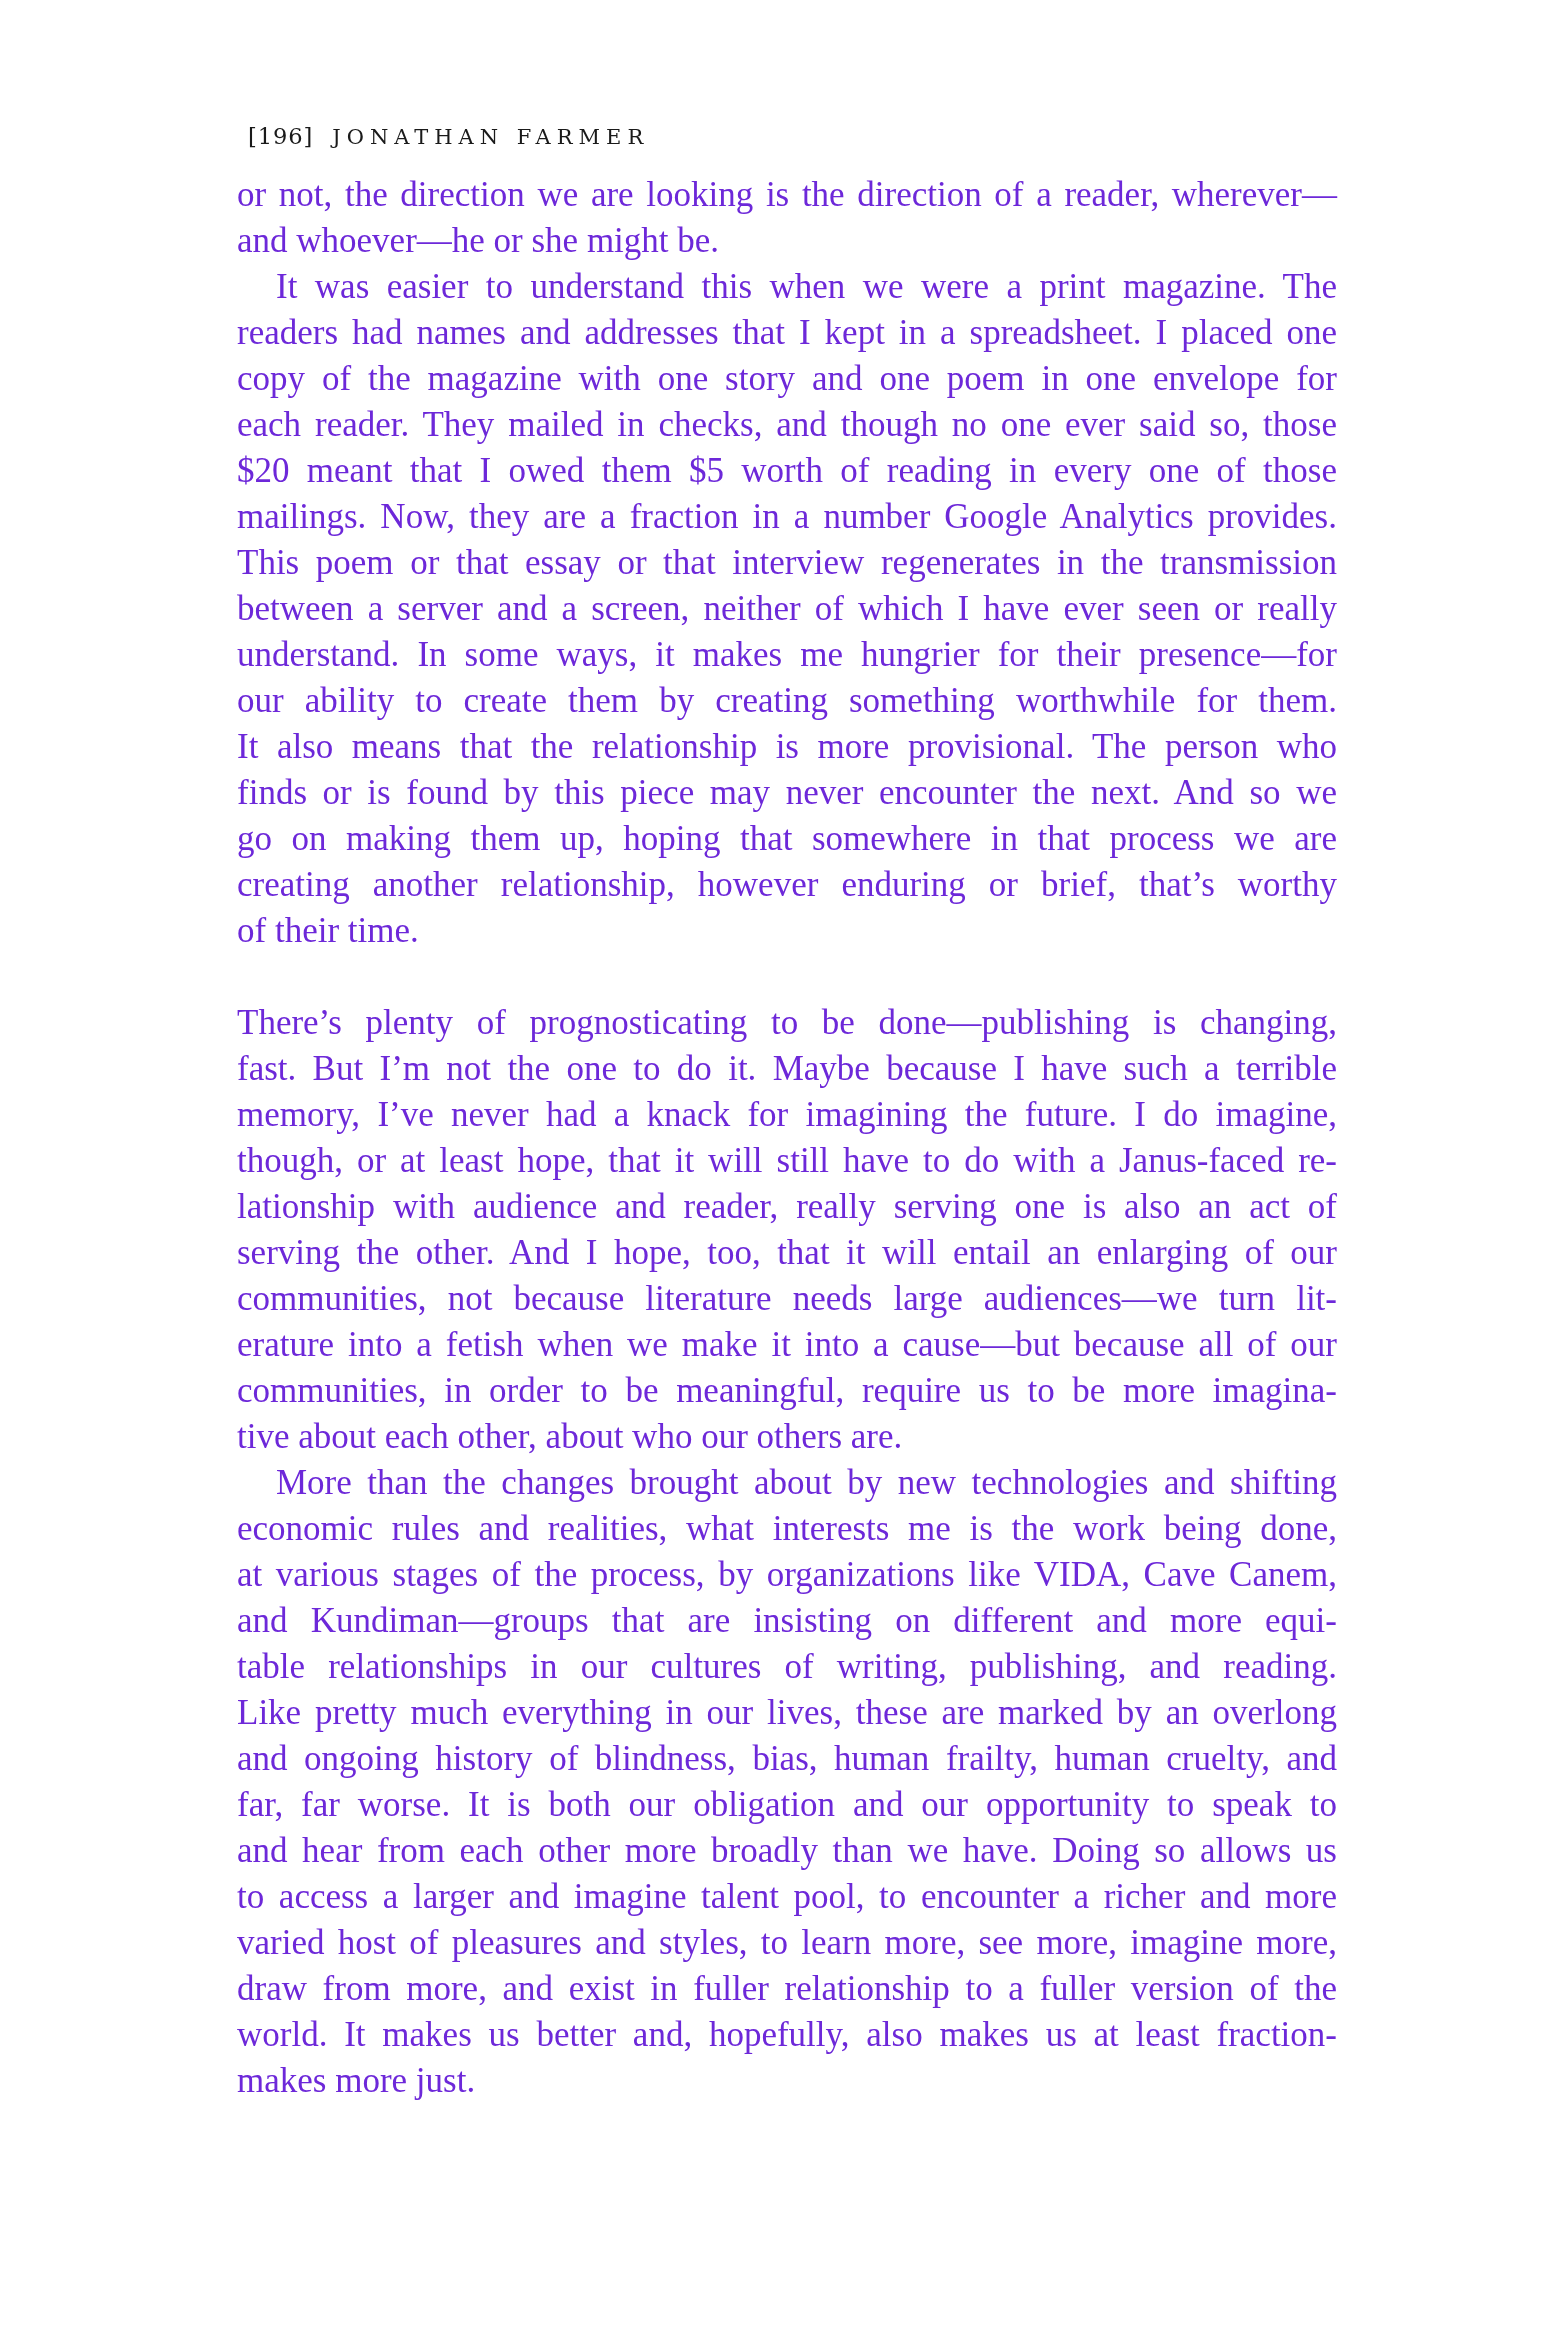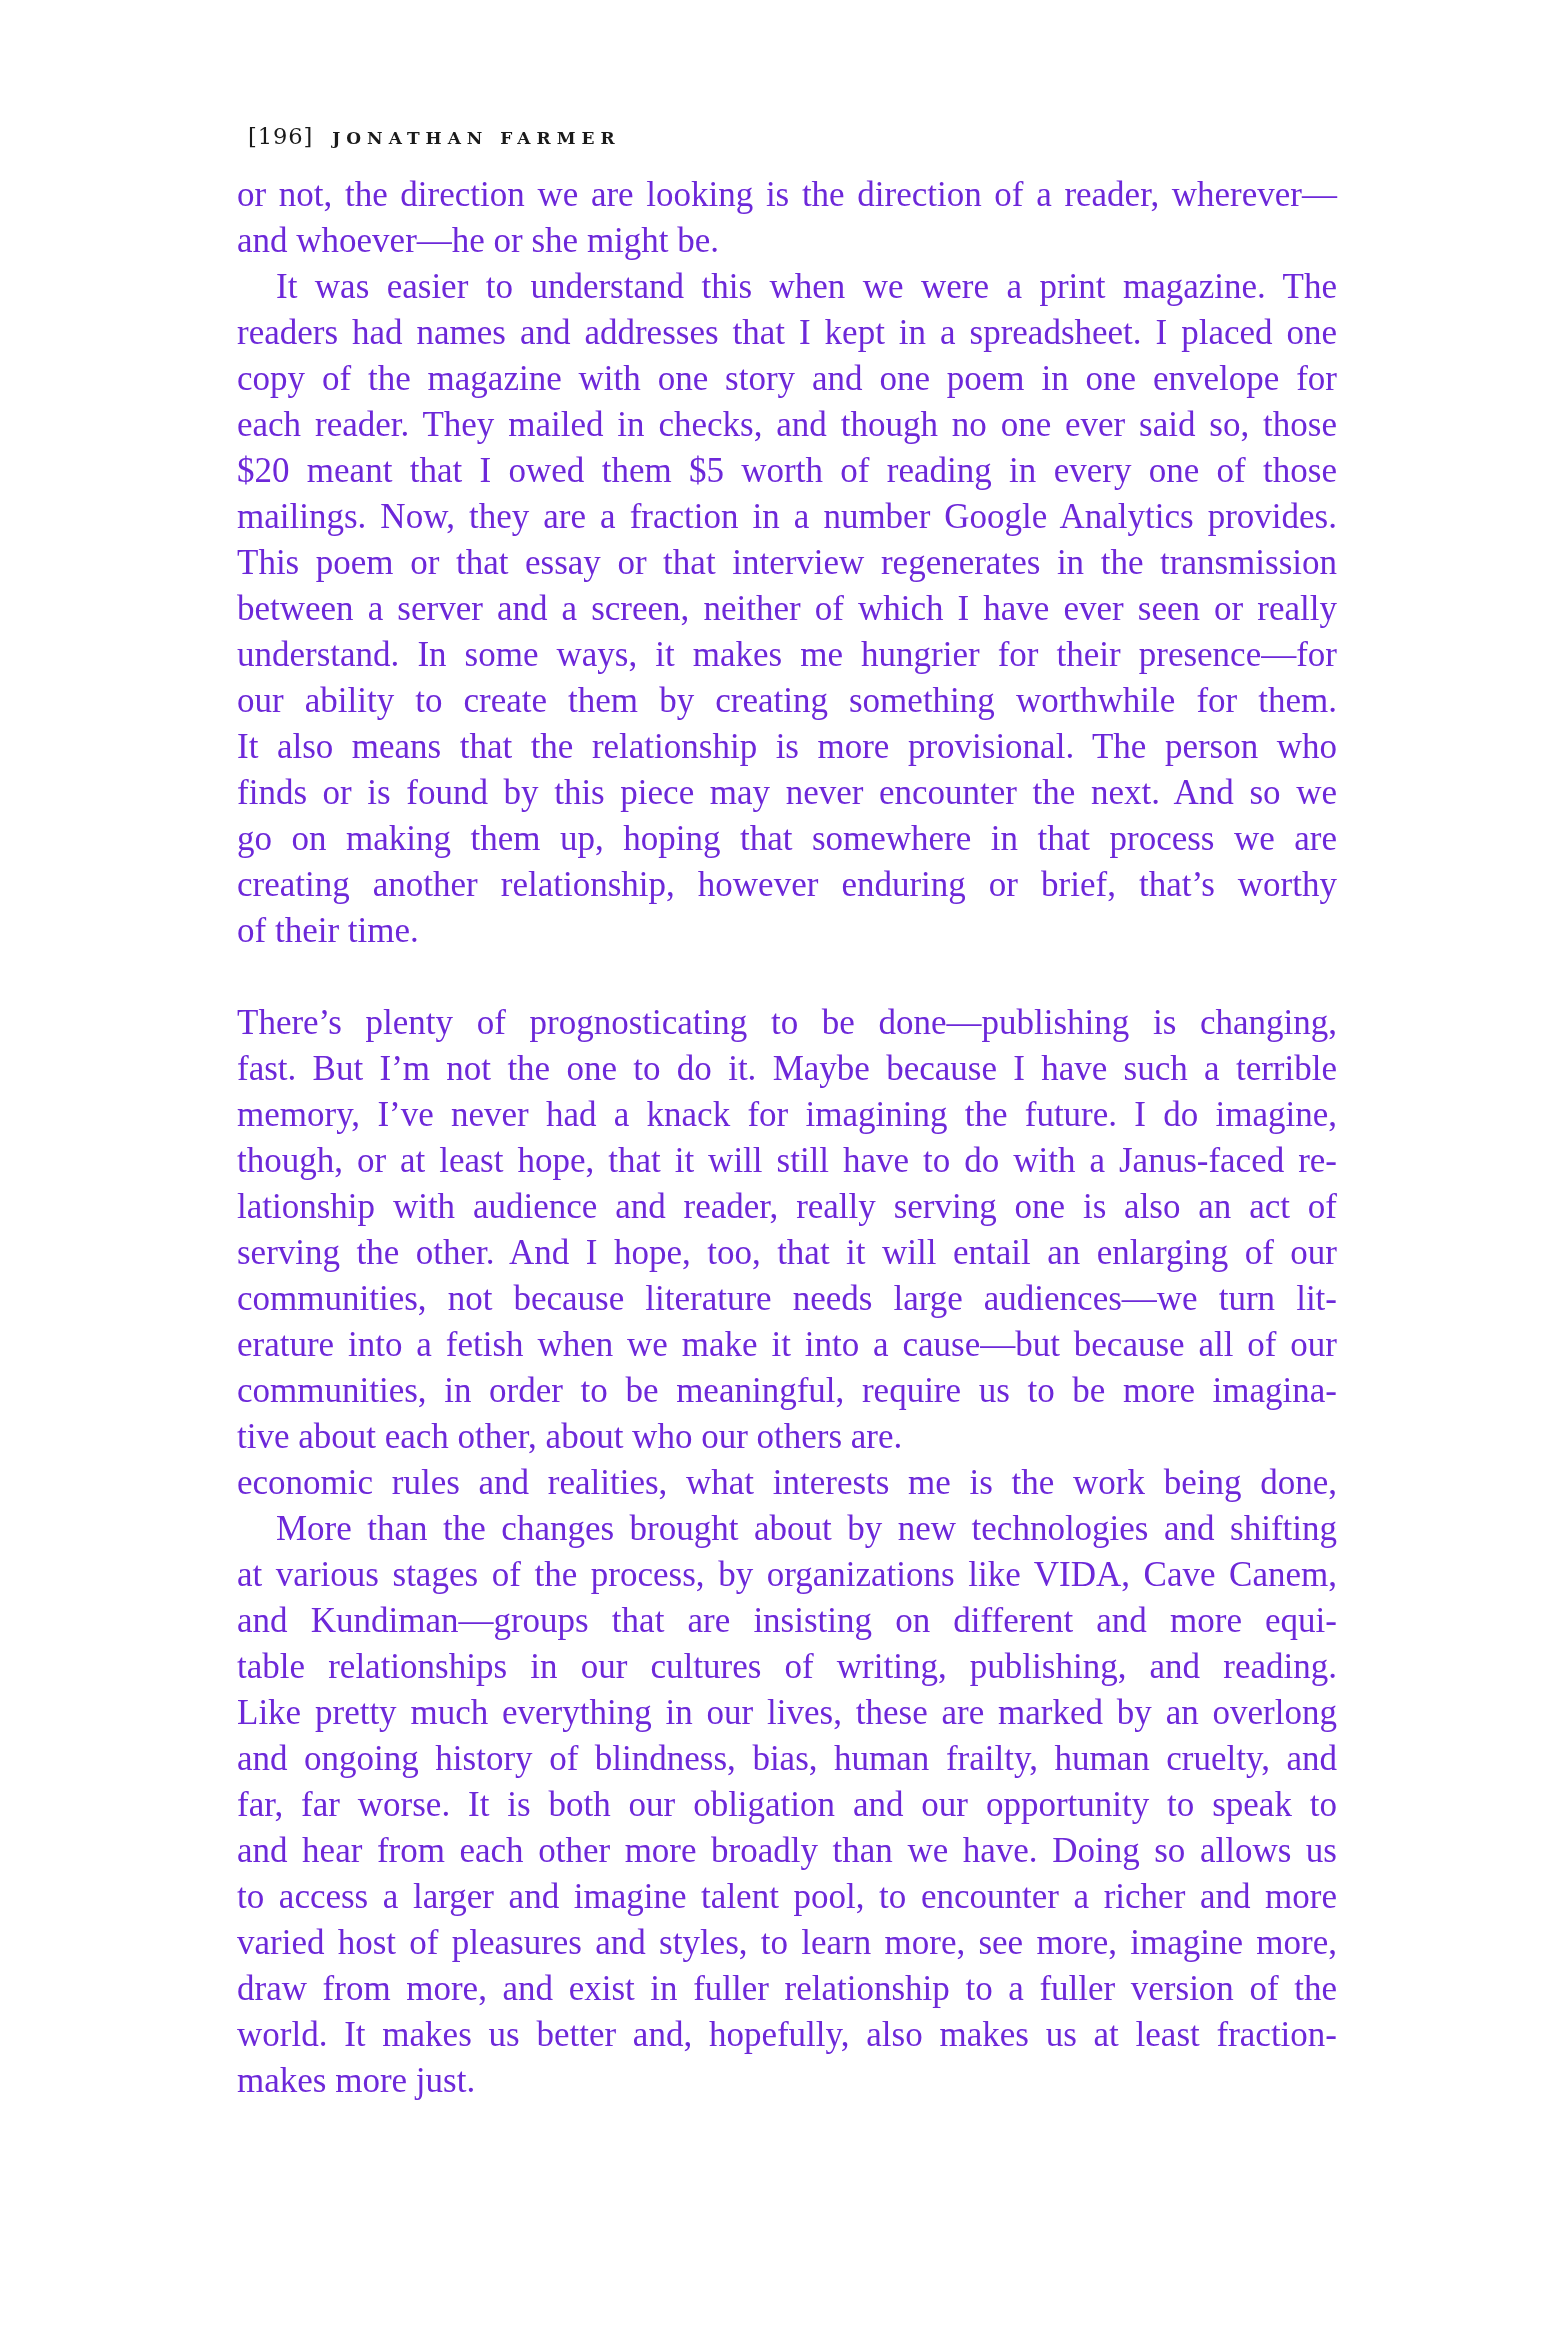--- a/index.html
+++ b/index.html
@@ -4,21 +4,21 @@
 <style>
   html, body { margin: 0; padding: 0; background: #ffffff; }
   body { width: 1561px; height: 2342px; position: relative; overflow: hidden; }
   .page { position: absolute; left: 0; top: 0; width: 1561px; height: 2342px; background: #fff; color: #111; }
   .running-head {
     position: absolute; left: 237px; top: 121px;
     font-family: "DejaVu Serif", "Liberation Serif", serif;
     font-size: 22.6px; line-height: 31px; color: #1a1a1a; white-space: nowrap;
   }
   .running-head .folio { letter-spacing: 0.9px; margin-left: 11px; }
-  .running-head .author { margin-left: 19px; letter-spacing: 6px; font-size: 17px; font-weight: bold; }
+  .running-head .author { margin-left: 19px; letter-spacing: 6px; font-size: 21px; }
   .body {
     position: absolute; left: 237px; top: 172px; width: 1100px;
     font-family: "Liberation Serif", "DejaVu Serif", serif;
     font-size: 35px; line-height: 46px; color: #6d28d9;
   }
   .line {
     display: block; height: 46px; white-space: nowrap;
     text-align: justify; text-align-last: justify;
   }
   .line.last { text-align-last: left; }
@@ -62,22 +62,22 @@
       <span class="line">memory, I’ve never had a knack for imagining the future. I do imagine,</span>
       <span class="line">though, or at least hope, that it will still have to do with a Janus-faced re-</span>
       <span class="line">lationship with audience and reader, really serving one is also an act of</span>
       <span class="line">serving the other. And I hope, too, that it will entail an enlarging of our</span>
       <span class="line">communities, not because literature needs large audiences—we turn lit-</span>
       <span class="line">erature into a fetish when we make it into a cause—but because all of our</span>
       <span class="line">communities, in order to be meaningful, require us to be more imagina-</span>
       <span class="line last">tive about each other, about who our others are.</span>
     </div>
     <div>
+      <span class="line indent">More than the changes brought about by new technologies and shifting</span>
       <span class="line">economic rules and realities, what interests me is the work being done,</span>
-      <span class="line indent">More than the changes brought about by new technologies and shifting</span>
       <span class="line">at various stages of the process, by organizations like VIDA, Cave Canem,</span>
       <span class="line">and Kundiman—groups that are insisting on different and more equi-</span>
       <span class="line">table relationships in our cultures of writing, publishing, and reading.</span>
       <span class="line">Like pretty much everything in our lives, these are marked by an overlong</span>
       <span class="line">and ongoing history of blindness, bias, human frailty, human cruelty, and</span>
       <span class="line">far, far worse. It is both our obligation and our opportunity to speak to</span>
       <span class="line">and hear from each other more broadly than we have. Doing so allows us</span>
       <span class="line">to access a larger and imagine talent pool, to encounter a richer and more</span>
       <span class="line">varied host of pleasures and styles, to learn more, see more, imagine more,</span>
       <span class="line">draw from more, and exist in fuller relationship to a fuller version of the</span>

